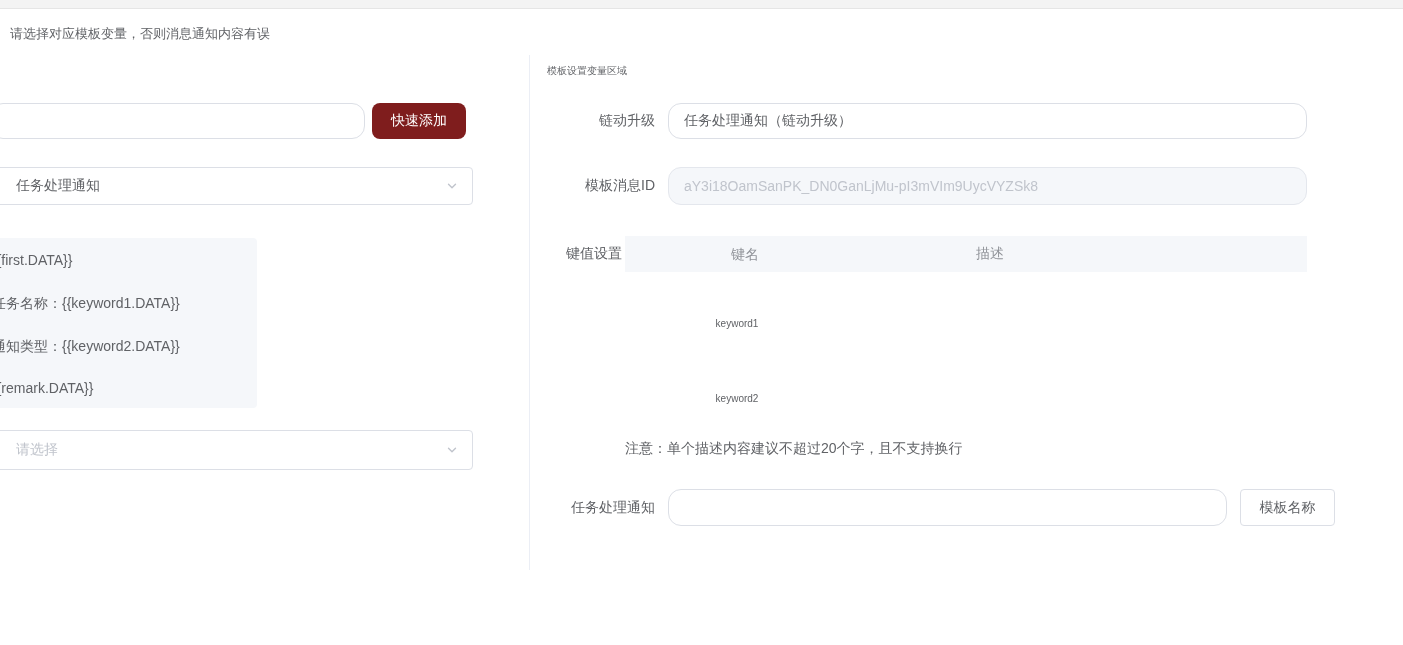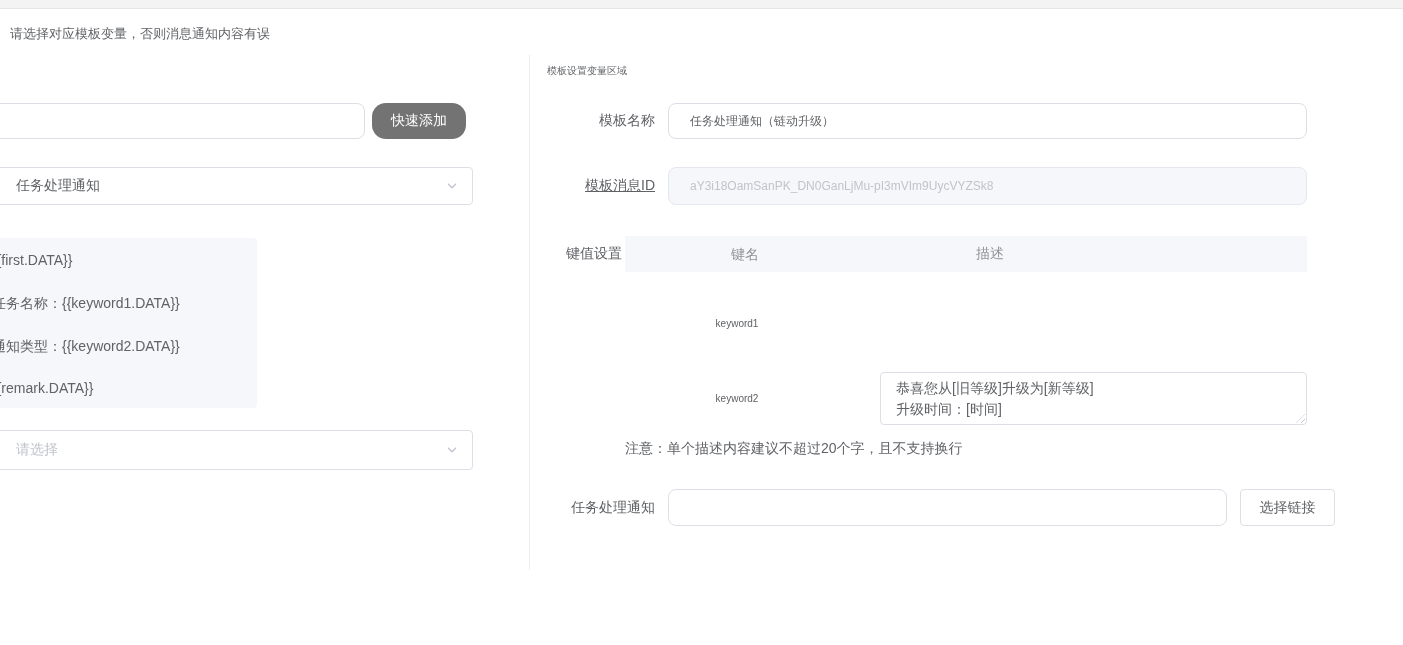--- a/index.html
+++ b/index.html
@@ -17,42 +17,42 @@
   }
 
   .notice {
     position: absolute; left: 10px; top: 26px;
     font-size: 13px; color: #606266; line-height: 16px;
   }
 
   
   .ipt {
     position: absolute;
-    border: 1px solid #dcdfe6; border-radius: 8px;
+    border: 1px solid #dcdfe6; border-radius: 13px;
     background: #fff; color: #606266;
-    font-size: 12px; font-family: inherit;
-    padding: 0 21px; outline: none;
+    font-size: 14px; font-family: inherit;
+    padding: 0 15px; outline: none;
   }
   .ipt::placeholder { color: #c0c4cc; }
   .ipt:disabled { background: #f5f7fa; border-color: #e4e7ed; color: #c0c4cc; }
 
   .select {
     position: absolute;
     border: 1px solid #dcdfe6; border-radius: 4px;
     background: #fff; display: flex; align-items: center;
     font-size: 14px; color: #606266; padding: 0 13px;
     cursor: pointer;
   }
   .select .sel-text { flex: 1; margin-left: 12px; }
   .select .sel-text.placeholder { color: #c0c4cc; }
   .select .chev { flex: 0 0 auto; display: flex; align-items: center; }
 
   .btn-green {
     position: absolute;
-    background: #737373; color: #fff; border: none; border-radius: 14px;
+    background: #7f1d1d; color: #fff; border: none; border-radius: 8px;
     font-size: 14px; font-family: inherit; cursor: pointer;
   }
   .btn-plain {
     position: absolute;
     background: #fff; color: #606266; border: 1px solid #dcdfe6; border-radius: 4px;
     font-size: 14px; font-family: inherit; cursor: pointer;
   }
 
   .var-box {
     position: absolute; left: -10px; top: 238px; width: 267px; height: 170px;
@@ -152,41 +152,36 @@
       <svg width="14" height="14" viewBox="0 0 24 24">
           <path d="M6 9l6 6 6-6" fill="none" stroke="#c0c4cc" stroke-width="2.4" stroke-linecap="round" stroke-linejoin="round"></path>
         </svg>
     </span>
   </div>
 
   <div class="divider"></div>
 
   <div class="section-title">模板设置变量区域</div>
 
-  <div class="form-label" style="left:540px; top:103px; width:115px; height:36px;">模板名称</div>
+  <div class="form-label" style="left:540px; top:103px; width:115px; height:36px;">链动升级</div>
   <input class="ipt" style="left: 668px; top: 103px; width: 639px; height: 36px;" value="任务处理通知（链动升级）">
 
-  <div class="form-label" style="left:540px; top:167px; width:115px; height:38px;text-decoration:underline;">模板消息ID</div>
+  <div class="form-label" style="left:540px; top:167px; width:115px; height:38px;">模板消息ID</div>
   <input class="ipt" style="left: 668px; top: 167px; width: 639px; height: 38px;" disabled="" value="aY3i18OamSanPK_DN0GanLjMu-pI3mVIm9UycVYZSk8">
 
   <div class="form-label" style="left:540px; top:236px; width:82px; height:36px;">键值设置</div>
 
   <div class="table-header">
     <div class="th-cell" style="left:60px;">键名</div>
     <div class="th-cell" style="left:305px;font-family:Liberation Mono, monospace;">描述</div>
   </div>
 
   <div class="row-key" style="top:297px; height:53px;">keyword1</div>
 
   <div class="row-key" style="top:372px; height:53px;">keyword2</div>
-  <div class="ta-wrap" style="top:372px;">
-    <textarea style="">恭喜您从[旧等级]升级为[新等级]
-升级时间：[时间]</textarea>
-    <div class="resize-corner"></div>
-  </div>
 
   <div class="note">注意：单个描述内容建议不超过20个字，且不支持换行</div>
 
   <div class="form-label" style="left:540px; top:489px; width:115px; height:37px;">任务处理通知</div>
   <input class="ipt" style="left: 668px; top: 489px; width: 559px; height: 37px;" value="">
-  <button class="btn-plain" style="left:1240px; top:489px; width:95px; height:37px;">选择链接</button>
+  <button class="btn-plain" style="left:1240px; top:489px; width:95px; height:37px;">模板名称</button>
 
 </div>
 
 </body></html>

